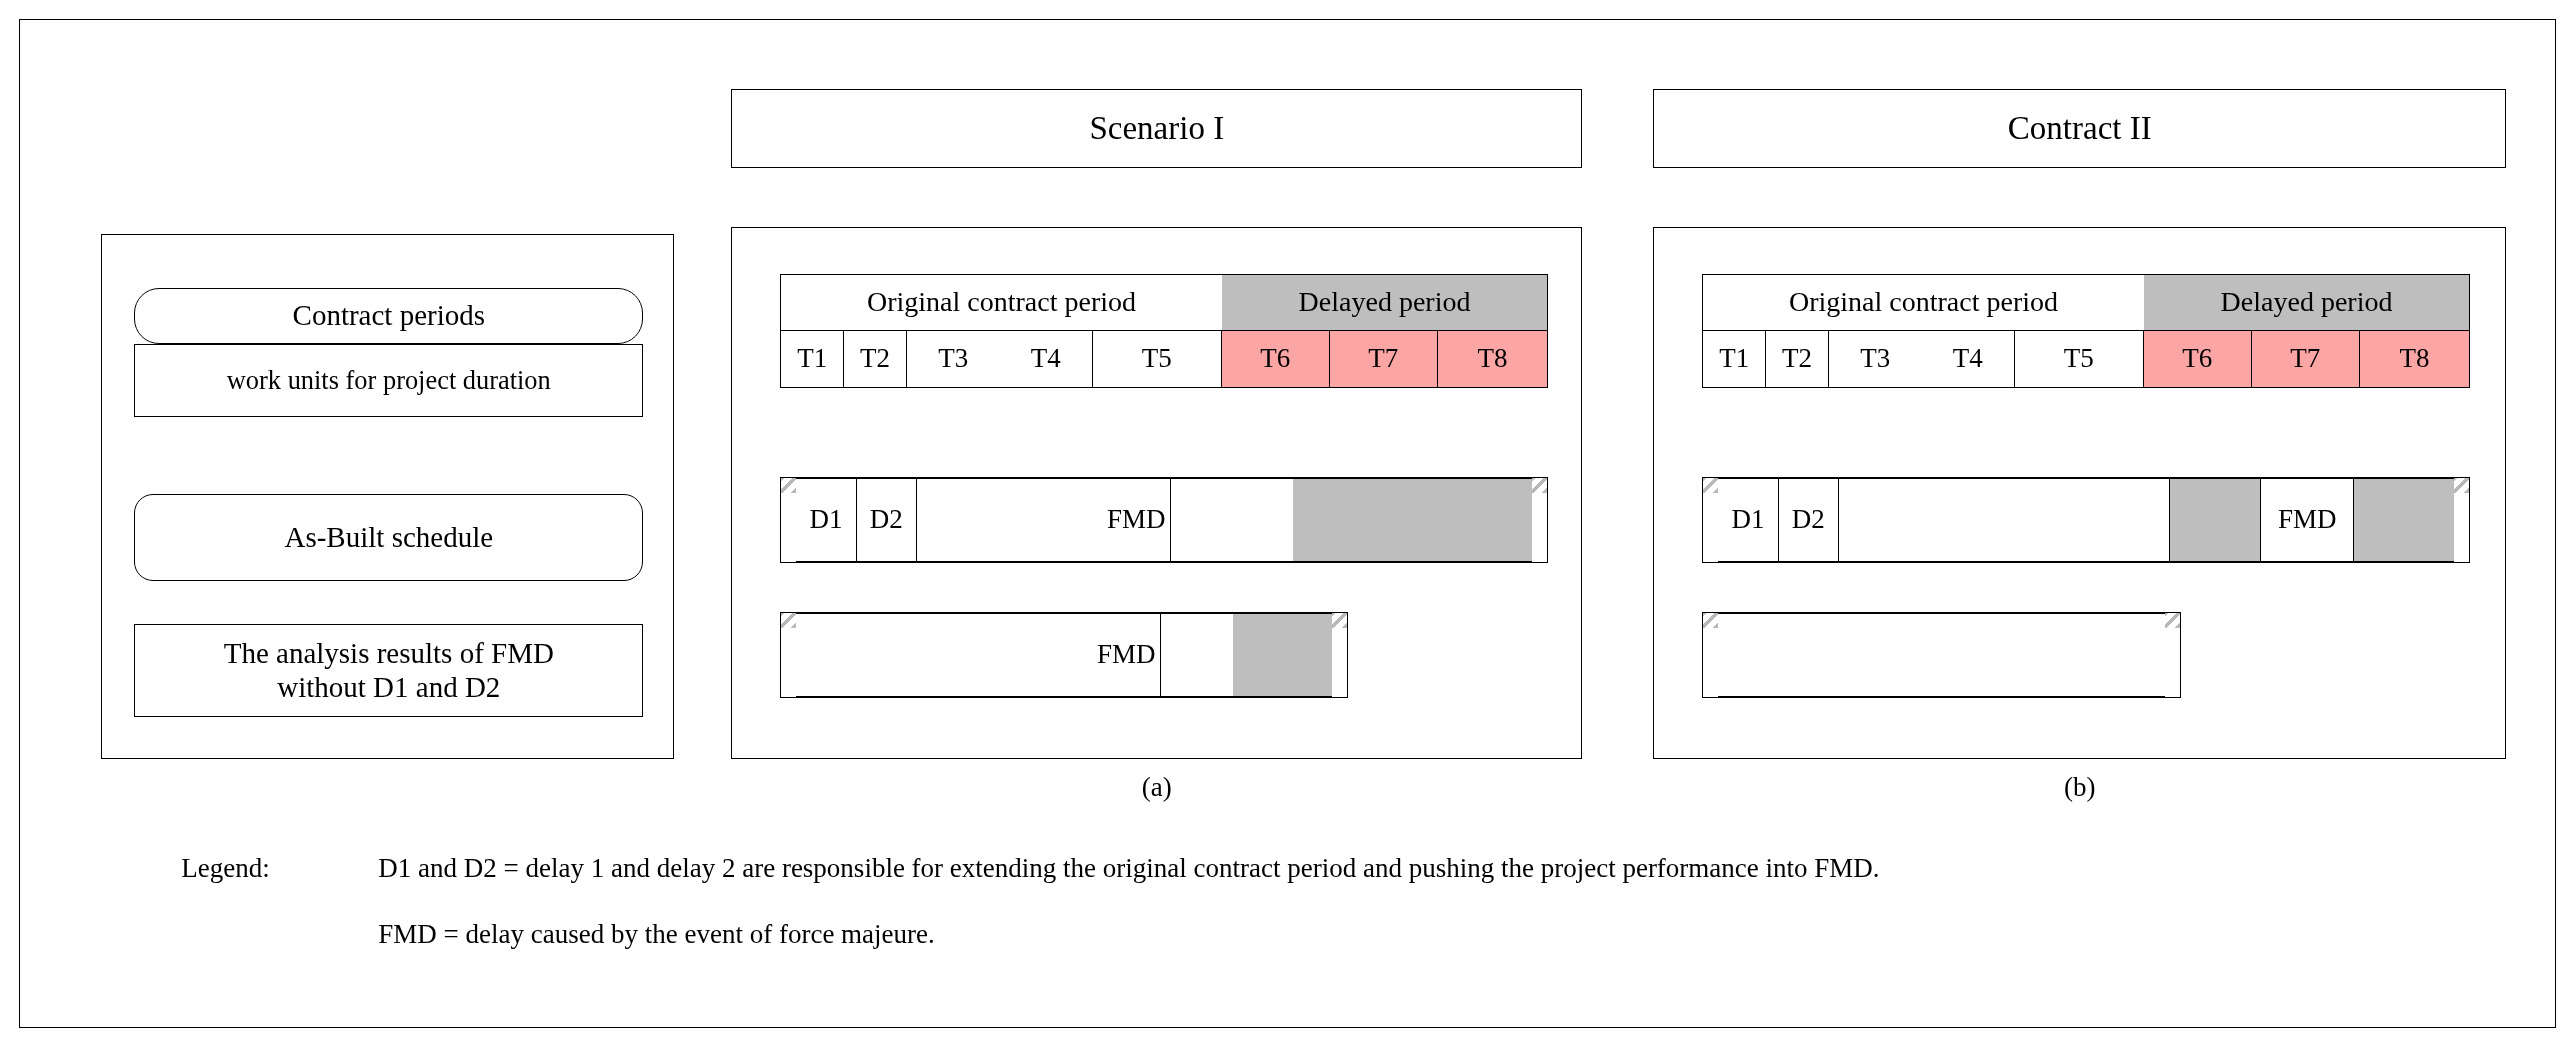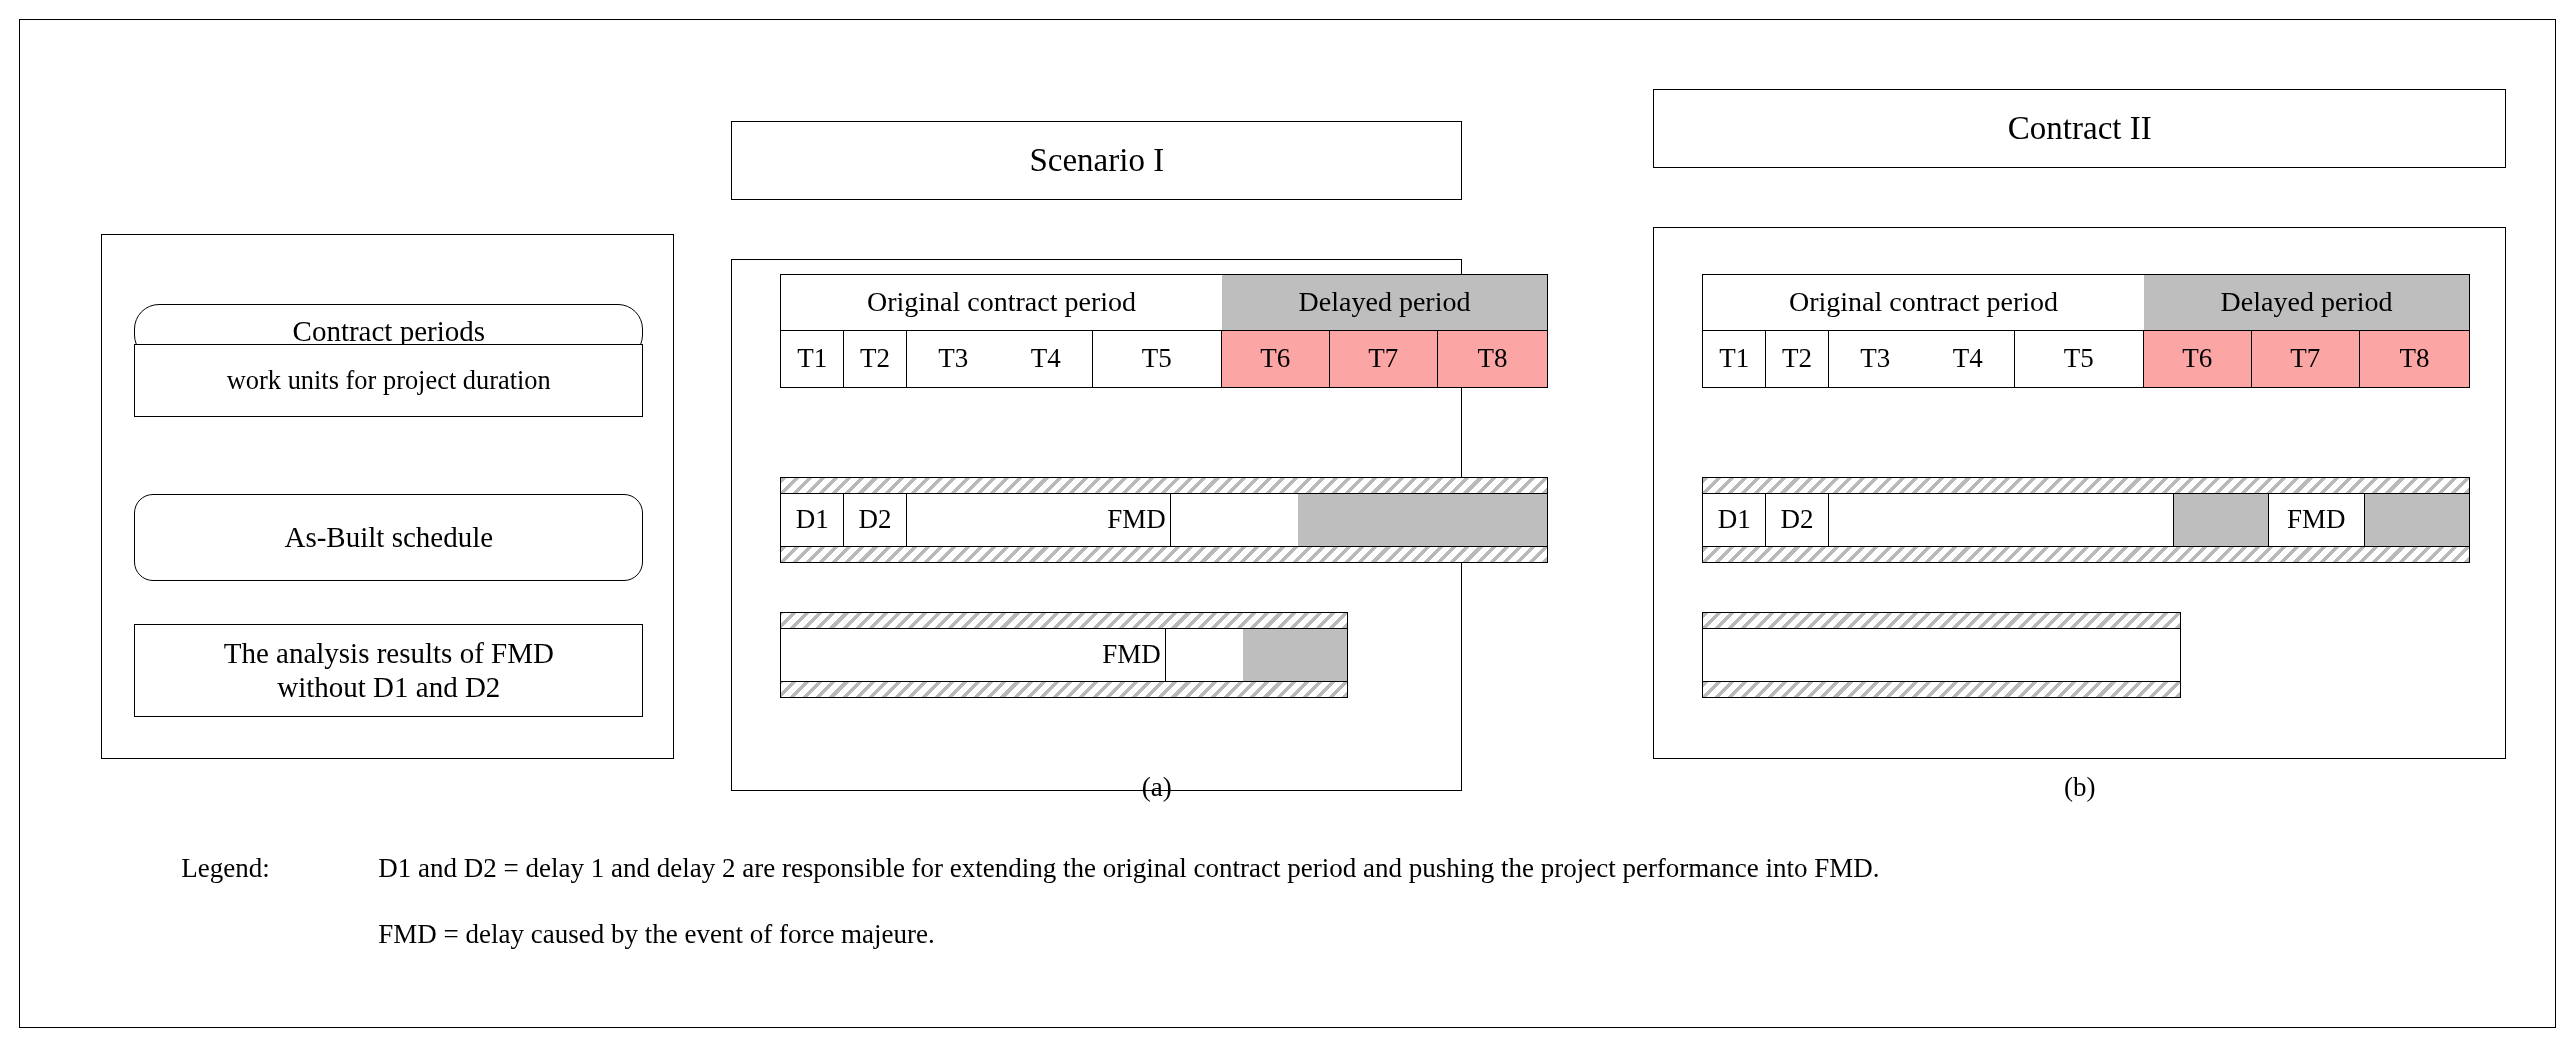--- a/index.html
+++ b/index.html
@@ -34,36 +34,36 @@
   }
 
   
   .left-panel{
     left:81px;top:214px;width:573px;height:525px;
   }
   .left-inner{
     left:114px;
     width:509px;
   }
-  .lbl-contract   { top:284px;  height:56px;  font-size:29px;border-radius:25px; }
+  .lbl-contract   { top:268px;  height:56px;  font-size:29px;border-radius:25px; }
   .lbl-workunits  { top:324px;  height:73px; font-size:26.4px; }
   .lbl-asbuilt    { top:474px;  height:87px; font-size:29px;border-radius:19px; }
   .lbl-analysis   { top:604px;  height:93px; font-size:29px; }
 
   
   .scenario-title{
     height:79px;
     top:69px;
     font-size:33px;
   }
   .scenario-body{
     top:207px;
     height:532px;
   }
-  .col-1 .scenario-title,.col-1 .scenario-body{ left:711px; width:731px;margin-top:32px; }
+  .col-1 .scenario-title,.col-1 .scenario-body{ left:711px; width:851px; }
   .col-2 .scenario-title,.col-2 .scenario-body{ left:1633px; width:853px; }
 
   
   .ptable{
     position:absolute;
     top:254px;
     height:114px;
     border:1.4px solid #000;
     box-sizing:border-box;
     display:flex;
@@ -103,21 +103,21 @@
   .tcell.w7{ width:14.1%; }
   .tcell.w8{ width:14.3%; }
 
   
   .bar{
     position:absolute;
     border:1.4px solid #000;
     box-sizing:border-box;
     background:#fff;
     display:flex;
-    flex-direction:column;
+    flex-direction:row;
   }
   .hatch{
     height:15px;
     flex:0 0 15px;
     background-color:#ffffff;
     background-image:repeating-linear-gradient(
       -45deg,
       #b9b9b9 0px,#b9b9b9 3.6px,
       #ffffff 3.6px,#ffffff 9.3px);
   }

